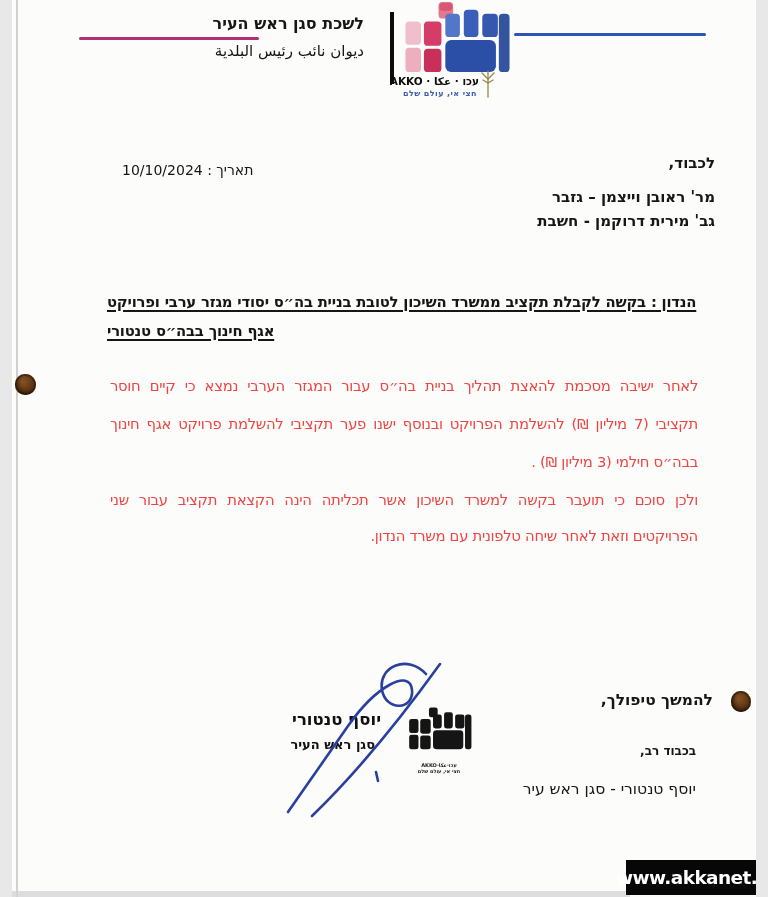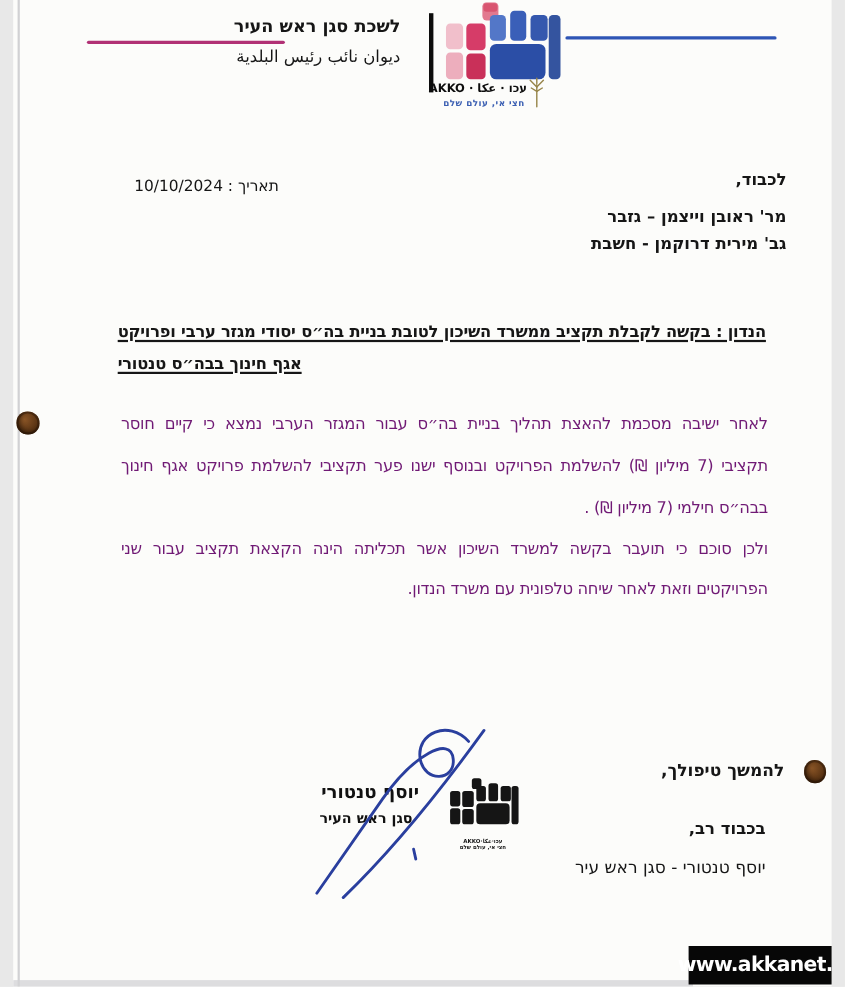--- a/index.html
+++ b/index.html
@@ -27,30 +27,30 @@
   .date-line{left:110px;top:162px;font-size:14px;font-weight:400;white-space:nowrap;direction:rtl;}
   .recipient1{right:41px;top:188px;font-size:15px;font-weight:700;white-space:nowrap;}
   .recipient2{right:41px;top:212px;font-size:15px;font-weight:700;white-space:nowrap;margin-left:24px;}
   
   .subject{left:95px;right:55px;top:287px;text-align:left;}
   .subject div{
     font-size:14.8px;font-weight:700;letter-spacing:-.2px;line-height:29px;white-space:nowrap;
     text-decoration:underline;text-decoration-thickness:1.6px;text-underline-offset:3px;
   }
   
-  .para{left:98px;right:58px;font-size:14.8px;font-weight:500;letter-spacing:-.3px;color:#701a75;}
+  .para{left:98px;right:58px;font-size:14.8px;font-weight:500;letter-spacing:-.3px;color:#ef4444;}
   .para1{top:367px;}
   .para2{top:482px;}
   .para .ln{line-height:38px;height:38px;overflow:visible;}
   .para2 .ln{line-height:36px;height:36px;}
   .ln.just{text-align:justify;text-align-last:justify;}
   .ln.rt{text-align:right;}
   
   .followup{right:43px;top:691px;font-size:15.5px;font-weight:700;white-space:nowrap;}
-  .regards{right:60px;top:744px;font-size:15px;font-weight:700;white-space:nowrap;}
+  .regards{right:60px;top:744px;font-size:12px;font-weight:700;white-space:nowrap;}
   .signer{right:60px;top:780px;font-size:15.5px;font-weight:400;white-space:nowrap;}
   
   .stamp-name{right:375px;top:710px;font-size:16.5px;font-weight:800;white-space:nowrap;color:#111;}
   .stamp-title{right:381px;top:737px;font-size:13px;font-weight:700;white-space:nowrap;color:#111;}
   .stamp-logo{left:396px;top:699px;}
   .stamp-mini{left:392px;top:762px;width:70px;text-align:center;font-size:5px;line-height:6px;font-weight:700;color:#1a1a1a;}
   .sig-svg{left:260px;top:660px;z-index:5;}
   
   .stain{border-radius:48% 52% 50% 50%;
     background:radial-gradient(circle at 35% 35%, #8a5526, #5c3514 58%, #3a2009 92%);
@@ -109,21 +109,21 @@
   <div class="abs recipient2">גב' מירית דרוקמן - חשבת</div>
 
   <div class="abs subject">
     <div>הנדון : בקשה לקבלת תקציב ממשרד השיכון לטובת בניית בה״ס יסודי מגזר ערבי ופרויקט</div>
     <div>אגף חינוך בבה״ס טנטורי</div>
   </div>
 
   <div class="abs para para1">
     <div class="ln just">לאחר ישיבה מסכמת להאצת תהליך בניית בה״ס עבור המגזר הערבי נמצא כי קיים חוסר</div>
     <div class="ln just">תקציבי (7 מיליון ₪) להשלמת הפרויקט ובנוסף ישנו פער תקציבי להשלמת פרויקט אגף חינוך</div>
-    <div class="ln rt">בבה״ס חילמי (7 מיליון ₪) .</div>
+    <div class="ln rt">בבה״ס חילמי (3 מיליון ₪) .</div>
   </div>
 
   <div class="abs para para2">
     <div class="ln just">ולכן סוכם כי תועבר בקשה למשרד השיכון אשר תכליתה הינה הקצאת תקציב עבור שני</div>
     <div class="ln rt">הפרויקטים וזאת לאחר שיחה טלפונית עם משרד הנדון.</div>
   </div>
 
   <div class="abs followup">להמשך טיפולך,</div>
   <div class="abs regards">בכבוד רב,</div>
   <div class="abs signer">יוסף טנטורי - סגן ראש עיר</div>

